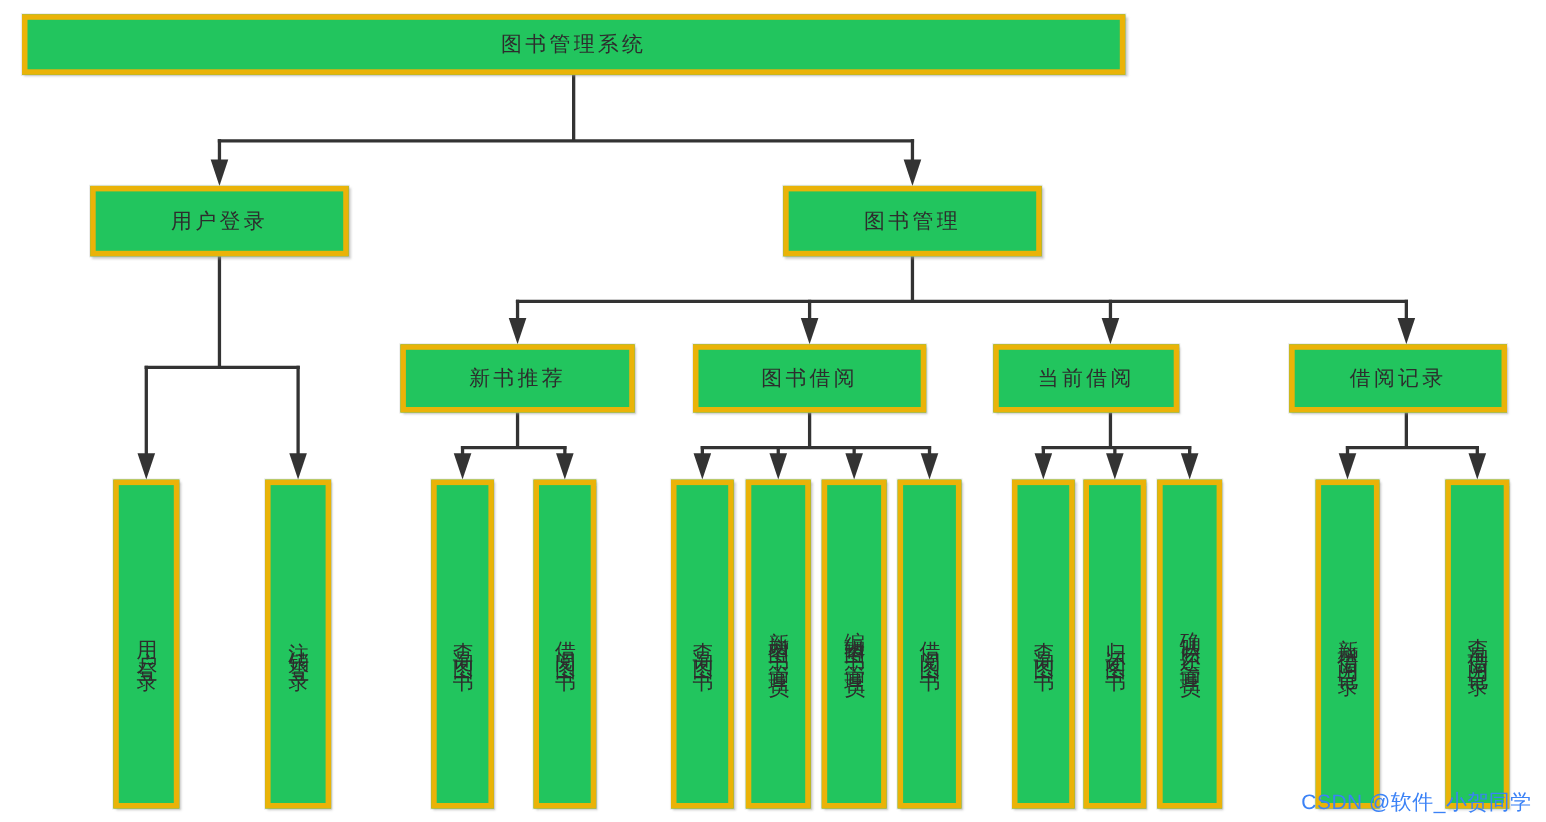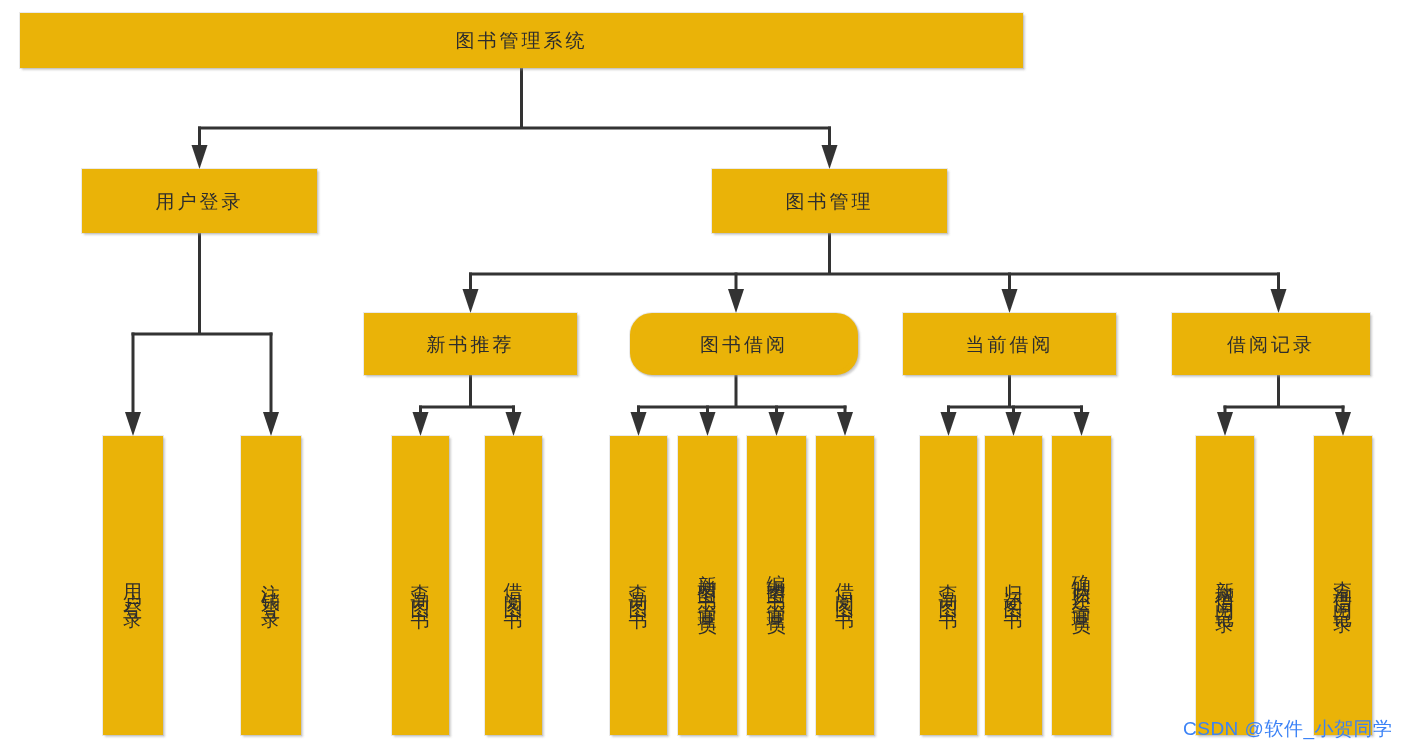--- a/index.html
+++ b/index.html
@@ -19,21 +19,21 @@
   .connectors {
     position: absolute;
     left: 0;
     top: 0;
     pointer-events: none;
   }
   .node {
     position: absolute;
     box-sizing: border-box;
     border: 5px solid #eab308;
-    background: #eab308;
+    background: #22c55e;
     display: flex;
     align-items: center;
     justify-content: center;
     box-shadow: 2px 2px 2px rgba(150,150,150,0.45), 0 0 0 1px rgba(170,170,170,0.25);
   }
   .node .h-label {
     font-size: 19px;
     letter-spacing: 3px;
     white-space: nowrap;
     line-height: 1;
@@ -131,24 +131,24 @@
   <div class="node" style="left:82px; top:169px; width:235px; height:64px;">
     <span class="h-label">用户登录</span>
   </div>
   <div class="node" style="left:712px; top:169px; width:235px; height:64px;">
     <span class="h-label">图书管理</span>
   </div>
 
   <div class="node" style="left:364px; top:313px; width:213px; height:62px;">
     <span class="h-label">新书推荐</span>
   </div>
-  <div class="node" style="left:630px; top:313px; width:228px; height:62px;border-radius:22px;">
+  <div class="node" style="left:630px; top:313px; width:212px; height:62px;">
     <span class="h-label">图书借阅</span>
   </div>
-  <div class="node" style="left:903px; top:313px; width:213px; height:62px;justify-content:center;">
+  <div class="node" style="left:903px; top:313px; width:169px; height:62px;justify-content:center;">
     <span class="h-label">当前借阅</span>
   </div>
   <div class="node" style="left:1172px; top:313px; width:198px; height:62px;">
     <span class="h-label">借阅记录</span>
   </div>
 
   <div class="node" style="left:103px; top:436px; width:60px; height:299px;">
     <span class="v-label">用户登录</span>
   </div>
   <div class="node" style="left:241px; top:436px; width:60px; height:299px;">

